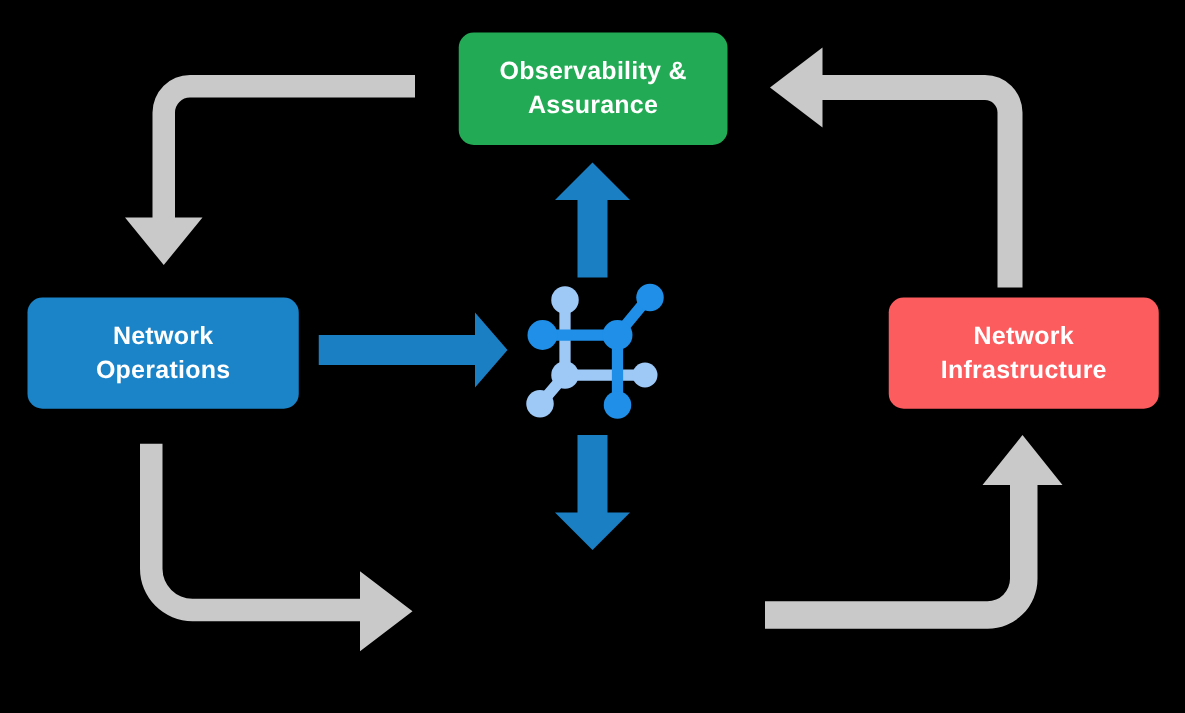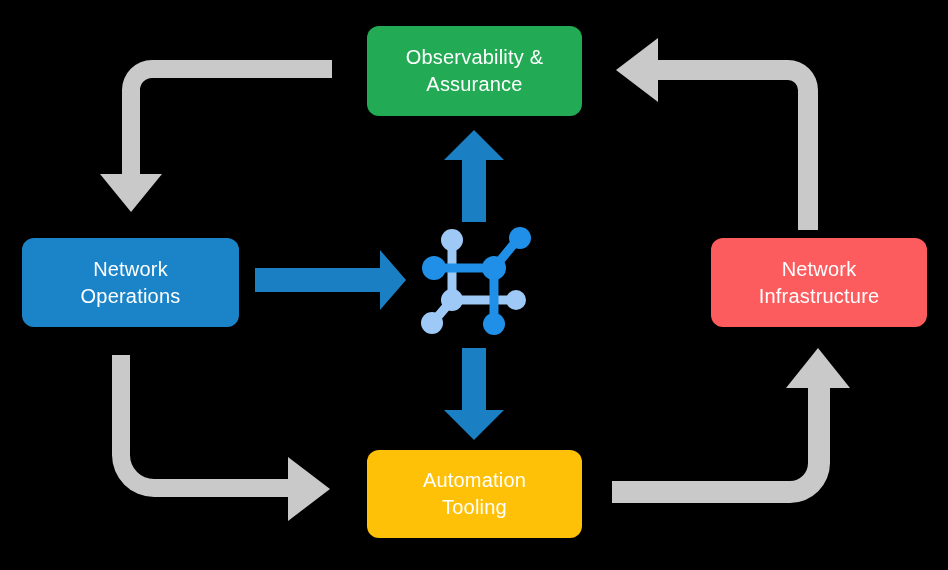--- a/index.html
+++ b/index.html
@@ -20,21 +20,21 @@
   .node-box {
     position: absolute;
     border-radius: 12px;
     display: flex;
     align-items: center;
     justify-content: center;
     text-align: center;
     color: #ffffff;
     font-size: 20px;
     line-height: 1.35;
-    font-weight: 400;
+    font-weight: 700;
     letter-spacing: 0.2px;
     box-sizing: border-box;
     padding: 6px 10px;
     white-space: pre-line;
   }
   #box-observability {
     left: 367px;
     top: 26px;
     width: 215px;
     height: 90px;
@@ -128,16 +128,14 @@
 
   <div class="node-box" id="box-observability">Observability &amp;
 Assurance</div>
 
   <div class="node-box" id="box-network-operations">Network
 Operations</div>
 
   <div class="node-box" id="box-network-infrastructure">Network
 Infrastructure</div>
 
-  <div class="node-box" id="box-automation">Automation
-Tooling</div>
 
 </div>
 
 </body></html>

